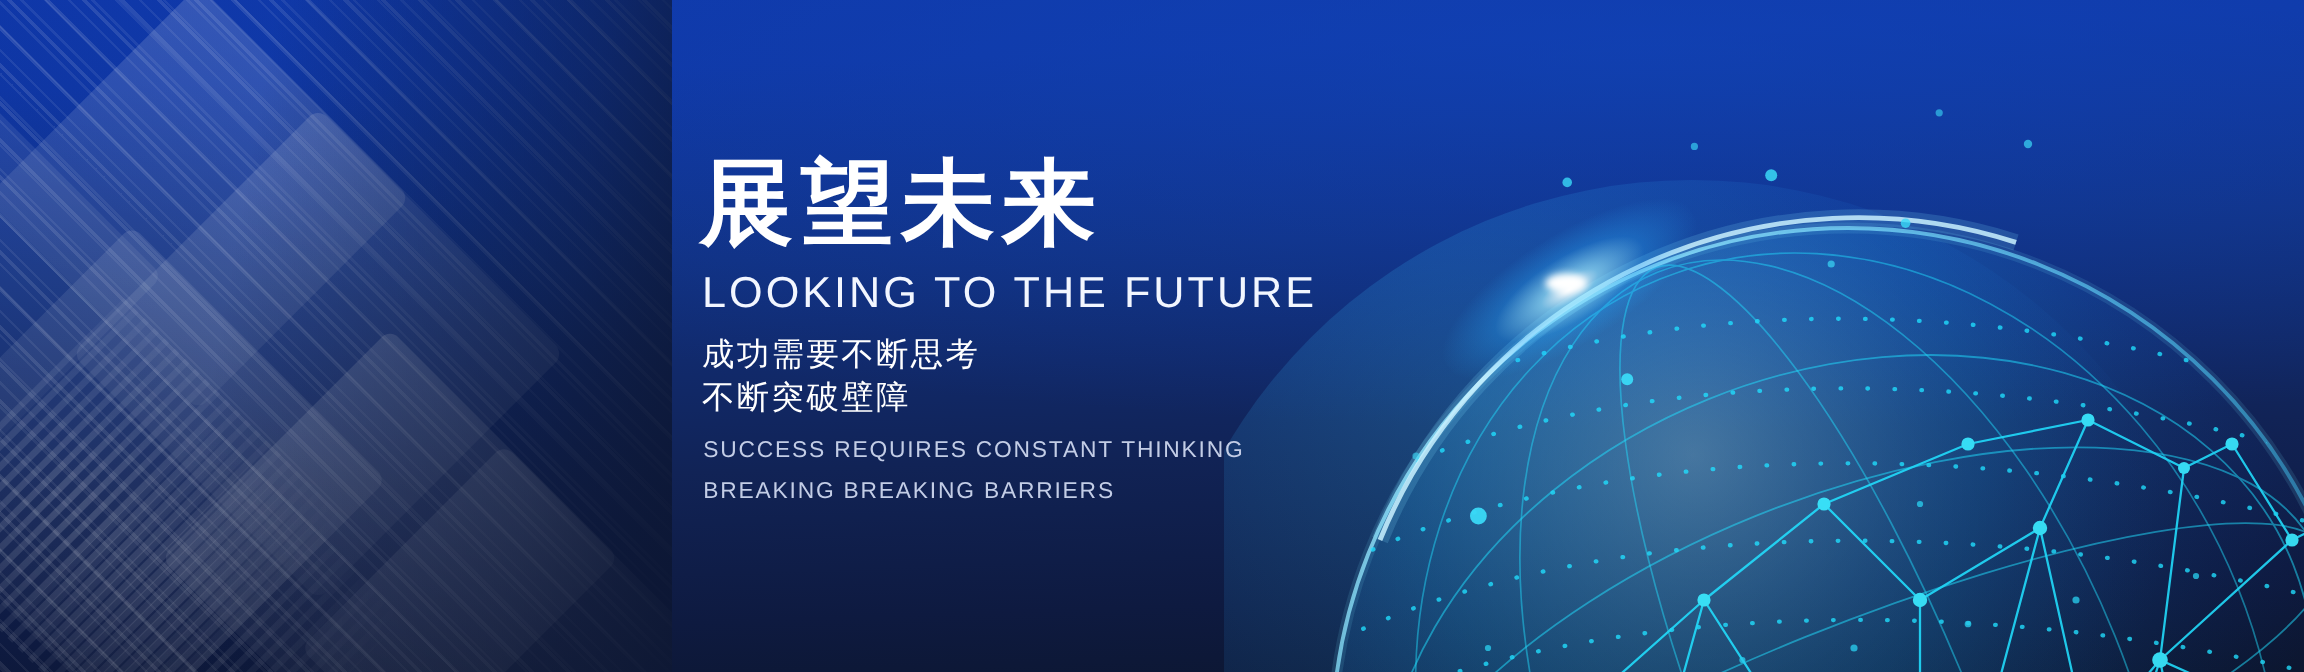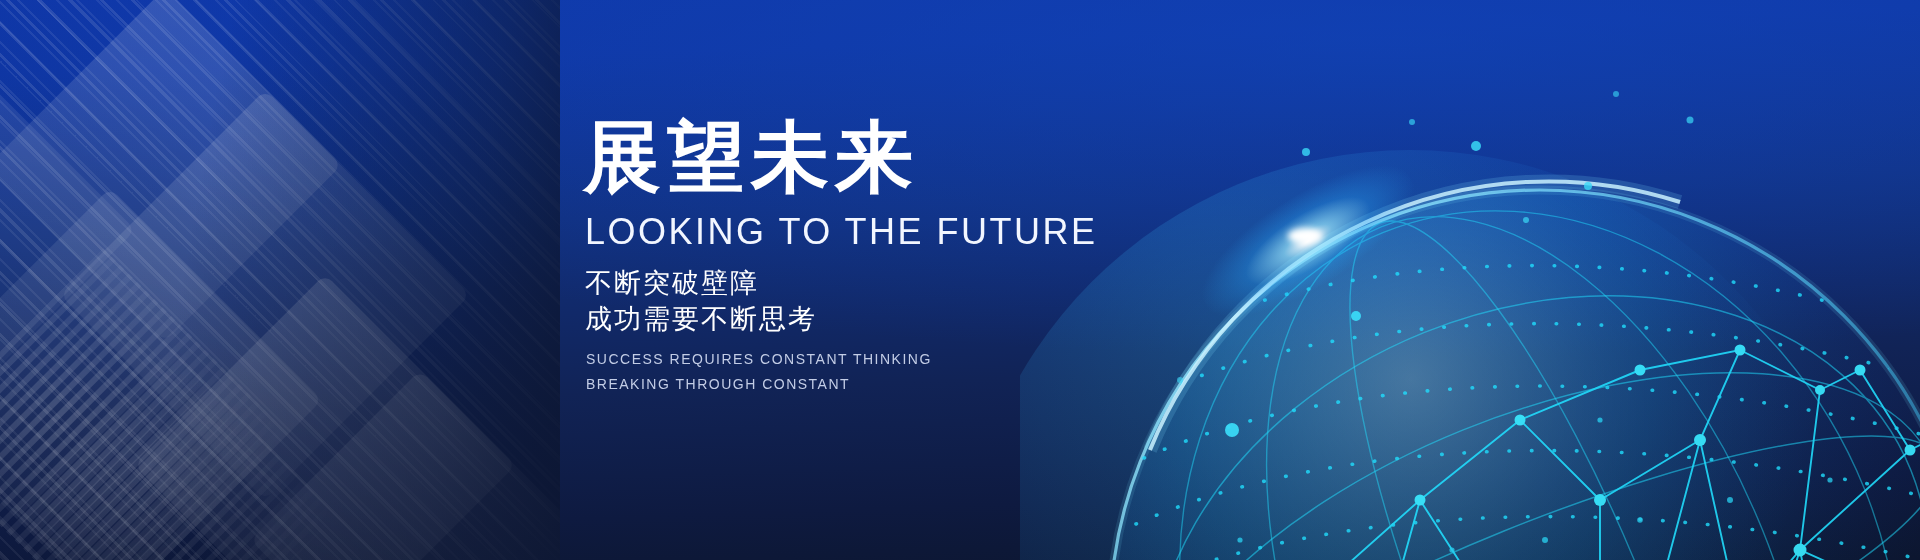--- a/index.html
+++ b/index.html
@@ -82,35 +82,35 @@
     background:radial-gradient(ellipse at center, rgba(255,255,255,.98) 0%, rgba(150,230,255,.7) 16%, rgba(40,170,255,.30) 42%, rgba(40,170,255,0) 72%);
     transform:rotate(-32deg);
     pointer-events:none;
   }
   .flare-core{
     position:absolute;left:268px;top:228px;width:34px;height:16px;border-radius:50%;
     background:#fff;filter:blur(3px);
   }
 
   
-  .copy{position:absolute;left:583px;top:118px;width:620px;color:#fff;}
+  .copy{position:absolute;left:583px;top:130px;width:620px;color:#fff;}
   .t-cn{
     font-size:78px;font-weight:bold;letter-spacing:6px;line-height:1;
     color:#fff;margin:0;
   }
   .t-en{
     font-size:36px;font-weight:300;letter-spacing:2.5px;line-height:1;
     margin:18px 0 0 2px;color:#f2f6ff;
   }
   .sub-cn{
     font-size:27px;font-weight:500;letter-spacing:2px;line-height:1.32;
     margin:16px 0 0 2px;color:#ffffff;
   }
   .sub-en{
-    font-size:14px;font-weight:400;letter-spacing:1.5px;line-height:1.75;
+    font-size:19px;font-weight:400;letter-spacing:1.5px;line-height:1.75;
     margin:10px 0 0 3px;color:#c3cde6;
   }
 
   .corner{
     position:absolute;right:48px;top:12px;text-align:right;color:#fff;
     font-size:25px;font-weight:500;letter-spacing:2px;line-height:1.35;
   }
 </style>
 </head>
 <body>
@@ -275,23 +275,23 @@
       <circle cx="1232" cy="430" r="7" opacity=".95"></circle>
       <circle cx="1180" cy="380" r="3" opacity=".6"></circle>
       <circle cx="1616" cy="94" r="3" opacity=".6"></circle>
     </g>
   </svg>
 
   <div class="copy">
     <div class="t-cn">展望未来</div>
     <div class="t-en">LOOKING TO THE FUTURE</div>
     <div class="sub-cn">
+      <div>成功需要不断思考</div>
       <div>不断突破壁障</div>
-      <div>成功需要不断思考</div>
     </div>
     <div class="sub-en">
       <div>SUCCESS REQUIRES CONSTANT THINKING</div>
-      <div>BREAKING THROUGH CONSTANT</div>
+      <div>BREAKING BREAKING BARRIERS</div>
     </div>
   </div>
 
 
 </div>
 
 </body></html>

